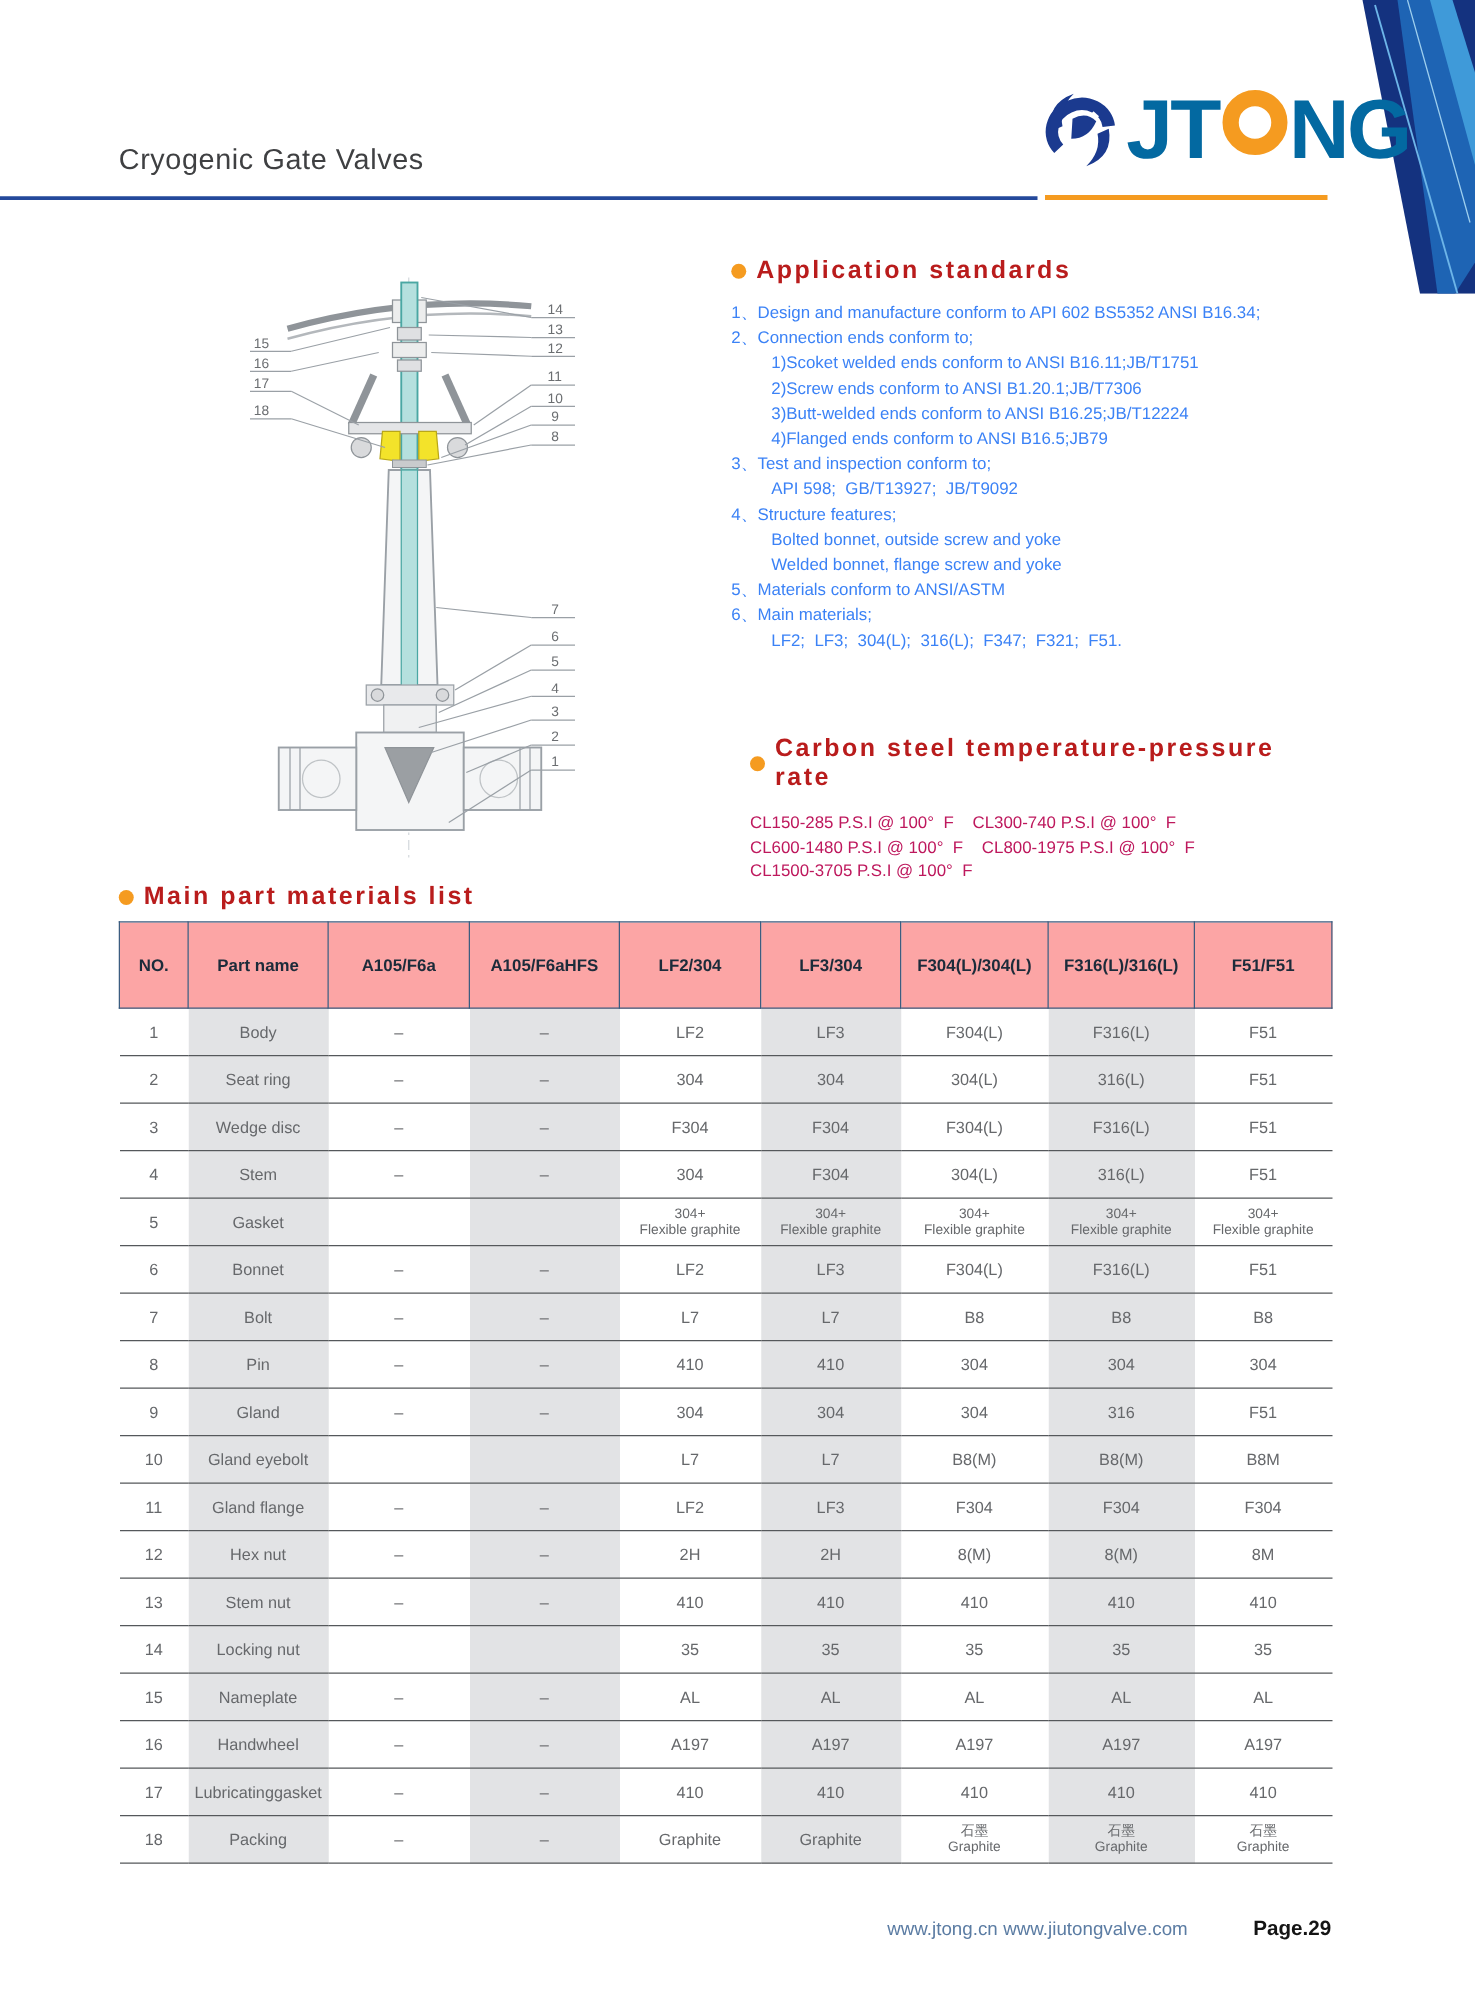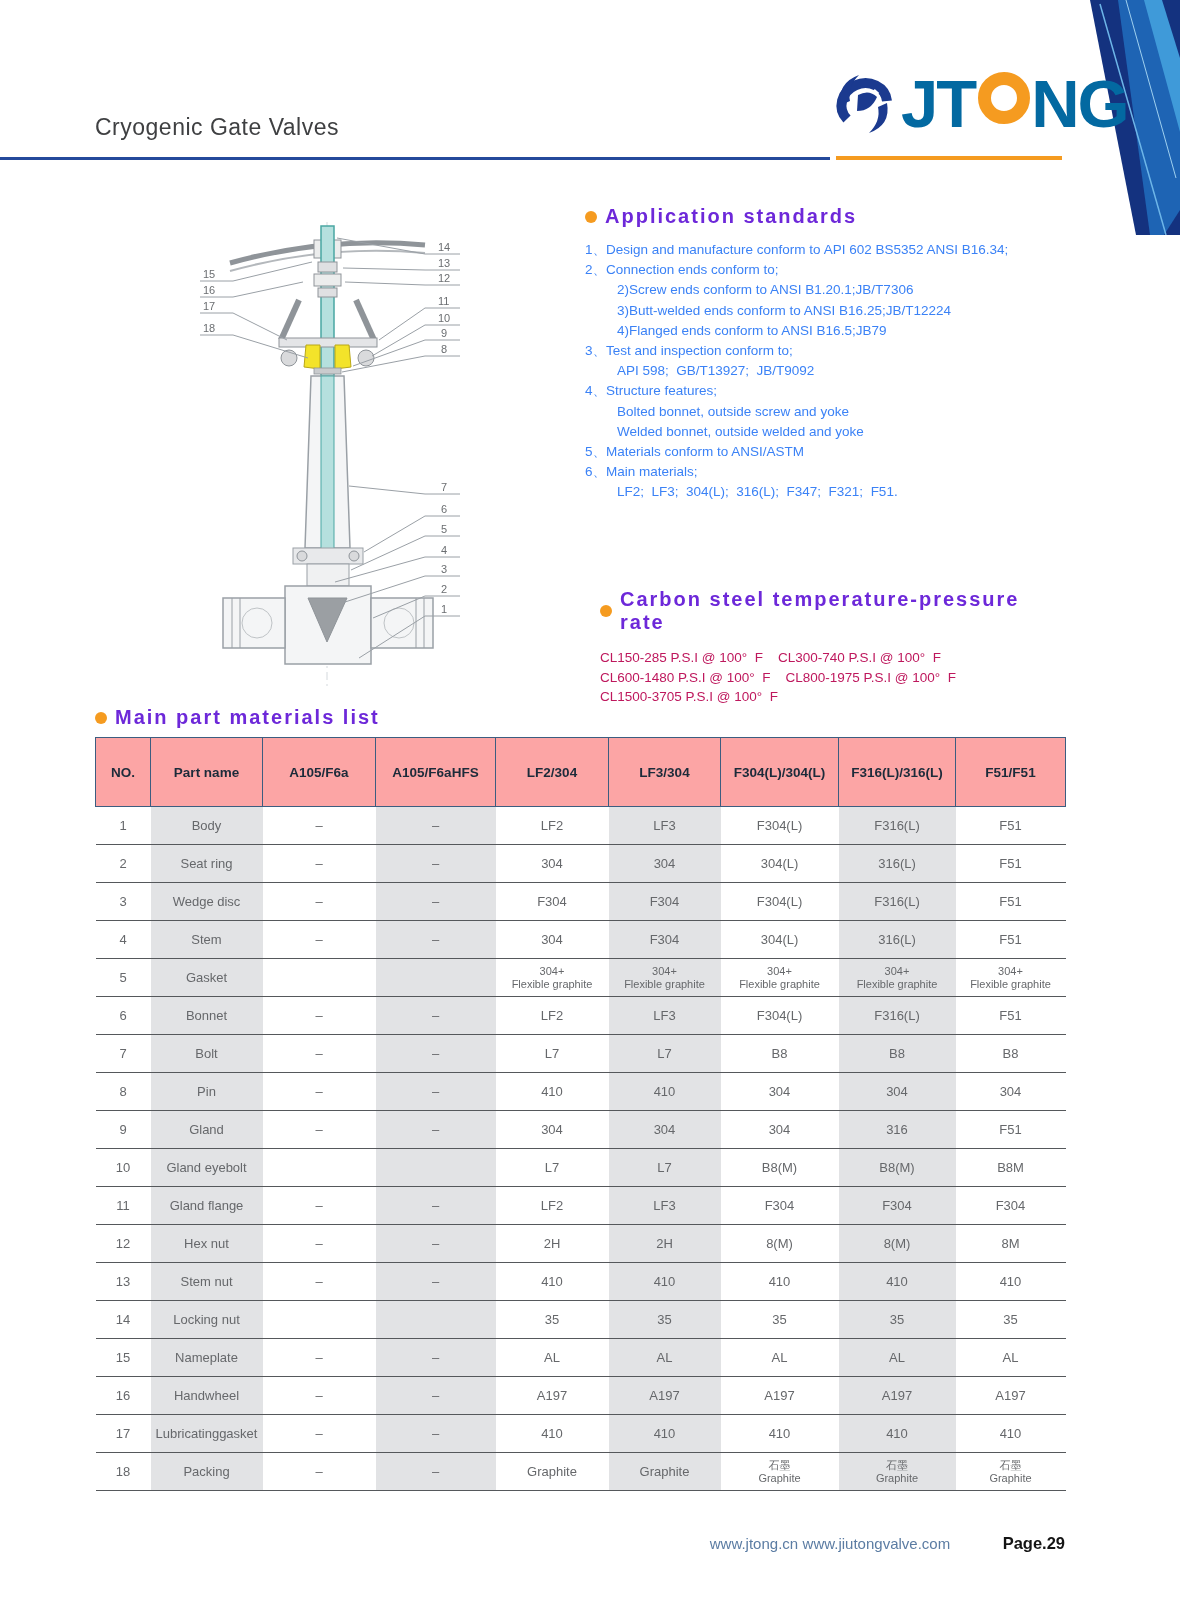--- a/index.html
+++ b/index.html
@@ -10,21 +10,21 @@
   .page-title{left:95px;top:114px;font-size:23px;color:#3f4042;letter-spacing:0.5px;}
   .rule-navy{left:0;top:157px;width:830px;height:3px;background:#24499b;}
   .rule-orange{left:836px;top:156px;width:226px;height:4px;background:#f59b20;}
   .logo{left:833px;top:70px;display:flex;align-items:center;}
   .logo-text{display:flex;align-items:flex-start;font-weight:bold;color:#0369a1;font-size:67px;letter-spacing:-2px;line-height:1;}
   .logo-ring{width:26px;height:26px;border:13px solid #f59b20;border-radius:50%;margin:2px 1px 0 3px;}
 
   
   .sec-head{display:flex;align-items:center;gap:8px;}
   .sec-dot{width:12px;height:12px;border-radius:50%;background:#f59b20;flex:0 0 auto;}
-  .sec-title{font-weight:bold;font-size:20px;color:#6d28d9;letter-spacing:2px;}
+  .sec-title{font-weight:bold;font-size:20px;color:#b91c1c;letter-spacing:2px;}
 
   
   .std-block{left:585px;top:205px;width:480px;}
   .std-lines{margin-top:12px;}
   .std-line{font-size:13.5px;color:#3b82f6;line-height:20.2px;white-space:pre-wrap;}
   .std-line.ind1{padding-left:32px;}
 
   
   .carbon-block{left:600px;top:588px;width:470px;}
   .carbon-lines{margin-top:14px;}
@@ -186,28 +186,29 @@
 </svg>
 
 <div class="abs std-block">
   <div class="sec-head">
     <span class="sec-dot"></span>
     <span class="sec-title">Application standards</span>
   </div>
   <div class="std-lines" id="std-lines">
       <div class="std-line ind0">1、Design and manufacture conform to API 602 BS5352 ANSI B16.34;</div>
       <div class="std-line ind0">2、Connection ends conform to;</div>
+      <div class="std-line ind1">1)Scoket welded ends conform to ANSI B16.11;JB/T1751</div>
       <div class="std-line ind1">2)Screw ends conform to ANSI B1.20.1;JB/T7306</div>
       <div class="std-line ind1">3)Butt-welded ends conform to ANSI B16.25;JB/T12224</div>
       <div class="std-line ind1">4)Flanged ends conform to ANSI B16.5;JB79</div>
       <div class="std-line ind0">3、Test and inspection conform to;</div>
       <div class="std-line ind1">API 598;  GB/T13927;  JB/T9092</div>
       <div class="std-line ind0">4、Structure features;</div>
       <div class="std-line ind1">Bolted bonnet, outside screw and yoke</div>
-      <div class="std-line ind1">Welded bonnet, outside welded and yoke</div>
+      <div class="std-line ind1">Welded bonnet, flange screw and yoke</div>
       <div class="std-line ind0">5、Materials conform to ANSI/ASTM</div>
       <div class="std-line ind0">6、Main materials;</div>
       <div class="std-line ind1">LF2;  LF3;  304(L);  316(L);  F347;  F321;  F51.</div>
     </div>
 </div>
 
 <div class="abs carbon-block">
   <div class="sec-head">
     <span class="sec-dot"></span>
     <span class="sec-title">Carbon steel temperature-pressure rate</span>

